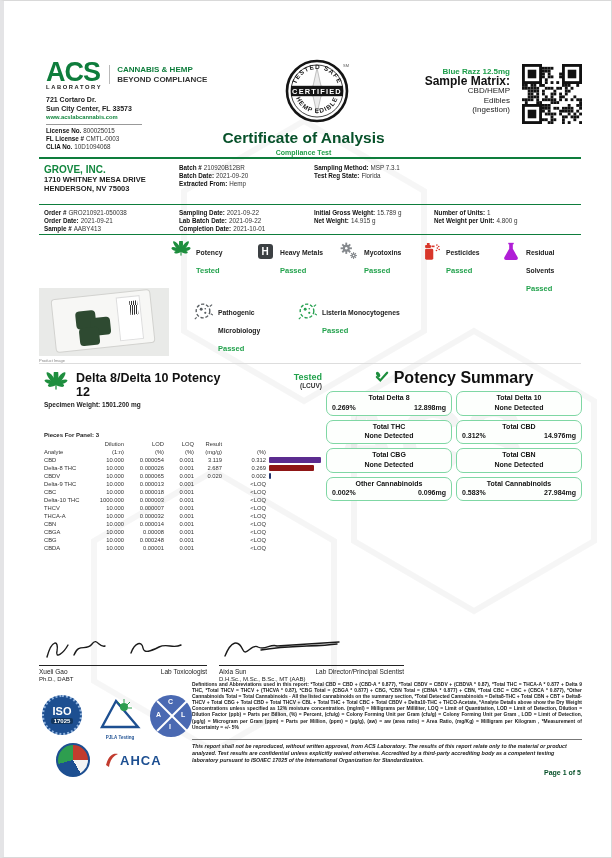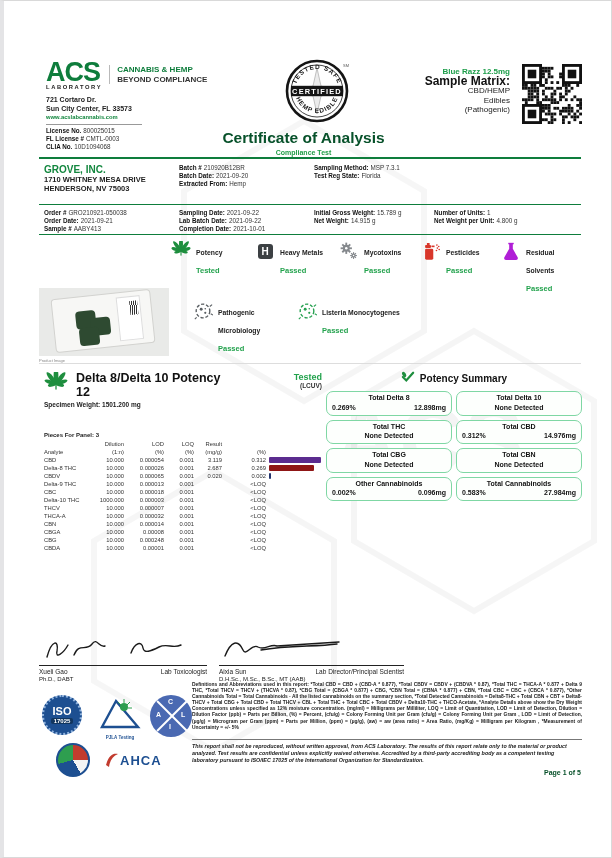--- a/index.html
+++ b/index.html
@@ -78,21 +78,21 @@
   .prow,.phead{display:grid;grid-template-columns:46px 34px 40px 30px 28px 44px 1fr;line-height:8px;}
   .phead{font-weight:400;color:#333;}
   .c{white-space:nowrap;}
   .n{text-align:right;}
   .bar-c{padding-left:3px;display:flex;align-items:center;}
   .bru{display:inline-block;height:6px;border-radius:1px;}
 
   
   .sum{width:256px;}
   .sum-head{display:flex;align-items:center;justify-content:center;margin-bottom:4px;}
-  .sum-title{font-size:10px;font-weight:800;color:#111;margin-left:5px;}
+  .sum-title{font-size:16px;font-weight:800;color:#111;margin-left:5px;}
   .sgrid{display:grid;grid-template-columns:1fr 1fr;gap:4px;}
   .scell{border:1.5px solid #7fd7a4;border-radius:7px;background:#fdfffd;padding:2px 5px 3px 5px;min-height:21px;}
   .sname{font-size:7px;font-weight:700;color:#111;text-align:center;line-height:8.5px;}
   .svals{display:flex;align-items:baseline;font-size:7px;font-weight:700;color:#111;line-height:9px;}
   .sl{text-align:left;}
   .sc{flex:1;text-align:center;}
   .sr{text-align:right;}
 
   
   .sig{position:absolute;}
@@ -232,21 +232,21 @@
   <div class="z" style="left:0;right:8px;top:128px;">
     <div class="title">Certificate of Analysis</div>
     <div class="subtitle">Compliance Test</div>
   </div>
 
   <div class="z sample" style="left:380px;top:66px;">
     <div class="sample-name">Blue Razz 12.5mg</div>
     <div class="sample-label">Sample Matrix:</div>
     <div class="sample-line">CBD/HEMP</div>
     <div class="sample-line">Edibles</div>
-    <div class="sample-line">(Pathogenic)</div>
+    <div class="sample-line">(Ingestion)</div>
   </div>
 
   <svg id="qr" class="z" style="left:518px;top:63px;" width="60" height="60" viewBox="0 0 60 60">
       <g fill="#111">
         <rect x="20" y="2.857142857142857" width="2.857142857142857" height="2.857142857142857"></rect>
         <rect x="22.857142857142858" y="2.857142857142857" width="2.857142857142857" height="2.857142857142857"></rect>
         <rect x="25.714285714285715" y="2.857142857142857" width="2.857142857142857" height="2.857142857142857"></rect>
         <rect x="28.571428571428573" y="2.857142857142857" width="2.857142857142857" height="2.857142857142857"></rect>
         <rect x="20" y="5.714285714285714" width="2.857142857142857" height="2.857142857142857"></rect>
         <rect x="22.857142857142858" y="5.714285714285714" width="2.857142857142857" height="2.857142857142857"></rect>

